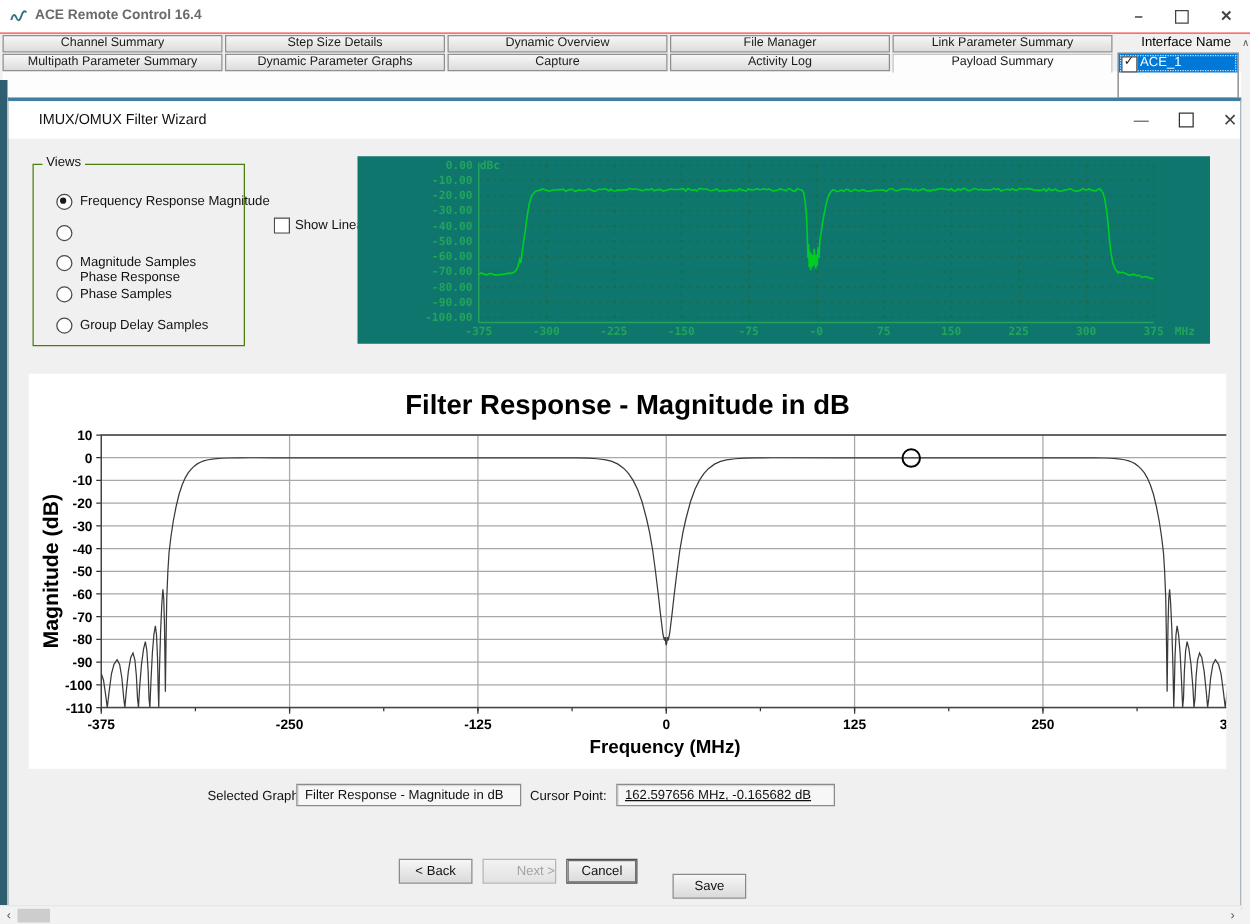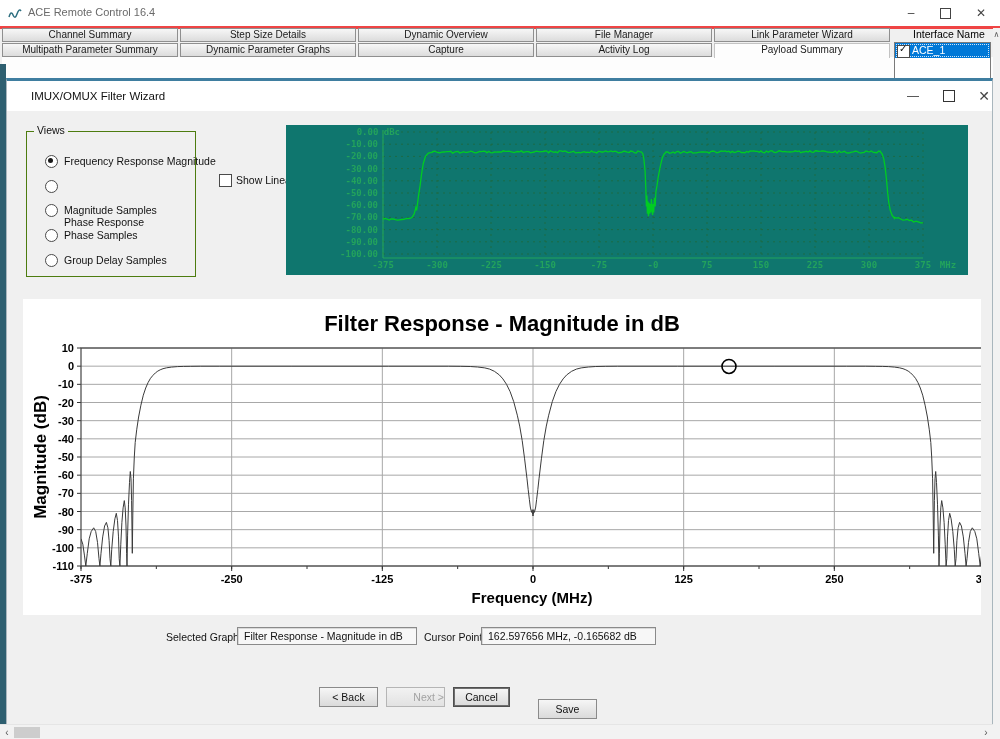--- a/index.html
+++ b/index.html
@@ -1,19 +1,19 @@
 <!DOCTYPE html>
 <html><head>
 <meta charset="utf-8">
 <style>
   html,body{margin:0;padding:0;}
   body{width:1000px;height:739px;position:relative;overflow:hidden;background:#f0f0f0;
        font-family:"Liberation Sans",sans-serif;-webkit-font-smoothing:antialiased;}
   .abs{position:absolute;}
-  .titlebar{background:#fff;border-bottom:3px solid #ef4444;}
+  .titlebar{background:#fff;border-bottom:1px solid #ef4444;font-weight:bold;}
   .title-text{font-size:11px;color:#6a6a6a;}
   .winbtn{font-size:12px;color:#444;text-align:center;width:30px;height:22px;line-height:22px;}
   .tabbtn{background:linear-gradient(#f7f7f7,#dcdcdc);border:1px solid #8f8f8f;
           font-size:10px;color:#1a1a1a;text-align:center;line-height:12px;height:12px;}
   .tabbtn.sel{background:#fdfdfd;border-color:#c3c3c3;border-bottom:none;height:14px;}
   .panel-label{font-size:10.5px;color:#000;}
   .dlg{background:#f0f0f0;border:1px solid #a9b6bd;border-top:3px solid #3f7ea0;}
   .dlg-title{font-size:11.5px;color:#111;}
   .groupbox{border:1px solid #4d7c0f;}
   .groupbox-label{font-size:10.5px;color:#111;background:#f0f0f0;padding:0 3px;}
@@ -50,21 +50,21 @@
 </div>
 
 <div class="abs" style="left:2px;top:57px;width:991px;height:22px;background:#fdfdfd;"></div>
 
 <div class="abs" style="left:0;top:64px;width:6px;height:660px;background:#2e5f70;"></div>
 
 <div class="abs tabbtn" style="left:2px;top:28px;width:174px;">Channel Summary</div>
 <div class="abs tabbtn" style="left:180px;top:28px;width:174px;">Step Size Details</div>
 <div class="abs tabbtn" style="left:358px;top:28px;width:174px;">Dynamic Overview</div>
 <div class="abs tabbtn" style="left:536px;top:28px;width:174px;">File Manager</div>
-<div class="abs tabbtn" style="left:714px;top:28px;width:174px;">Link Parameter Wizard</div>
+<div class="abs tabbtn" style="left:714px;top:28px;width:174px;">Link Parameter Summary</div>
 
 <div class="abs tabbtn" style="left:2px;top:43px;width:174px;">Multipath Parameter Summary</div>
 <div class="abs tabbtn" style="left:180px;top:43px;width:174px;">Dynamic Parameter Graphs</div>
 <div class="abs tabbtn" style="left:358px;top:43px;width:174px;">Capture</div>
 <div class="abs tabbtn" style="left:536px;top:43px;width:174px;">Activity Log</div>
 <div class="abs tabbtn sel" style="left:714px;top:43px;width:174px;">Payload Summary</div>
 
 <div class="abs panel-label" style="left:913px;top:28px;">Interface Name</div>
 <div class="abs" style="left:894px;top:42px;width:95px;height:35px;background:#fff;border:1px solid #7a7a7a;">
   <div class="abs" style="left:0;top:0;width:95px;height:15px;background:#0078d7;outline:1px dotted #cfe4f7;outline-offset:-2px;">
@@ -255,21 +255,21 @@
         <line x1="962" y1="267" x2="962" y2="270" stroke="#333" stroke-width="1"></line>
         <rect x="58" y="49" width="904" height="218" fill="none" stroke="#444" stroke-width="1.2"></rect>
         <polyline points="58.0,239.8 59.8,245.2 61.4,256.1 62.8,267.0 64.3,254.3 66.2,239.8 68.2,232.5 70.7,228.8 72.7,232.5 74.5,243.4 76.0,259.7 76.9,267.0 78.0,254.3 79.7,237.9 81.6,227.0 83.4,223.4 84.9,228.8 86.1,241.6 87.0,259.7 87.8,267.0 88.7,250.7 90.2,232.5 91.9,219.8 93.3,214.3 94.5,221.6 95.5,237.9 96.2,259.7 96.9,267.0 97.8,245.2 98.9,223.4 100.1,208.9 101.3,201.6 102.2,208.9 103.0,227.0 103.6,254.3 104.0,267.0 104.6,236.1 105.5,205.2 106.5,183.4 107.3,172.5 108.0,179.8 108.6,201.6 109.0,230.7 109.3,254.3 109.8,216.1 110.4,179.8 111.3,158.0 112.2,143.5 113.7,130.8 115.6,118.0 117.9,106.2 120.3,96.2 122.7,89.0 125.1,83.5 127.5,79.3 130.0,76.3 132.4,73.9 134.8,72.1 137.2,70.8 140.0,69.7 143.6,68.8 148.4,68.1 154.4,67.6 160.5,67.4 167.7,67.3 177.3,67.2 196.6,67.2 268.9,67.2 365.4,67.2 425.6,67.2 437.7,67.3 447.3,67.5 454.6,68.0 461.8,68.9 466.6,70.1 471.4,72.3 476.3,75.9 479.9,79.9 483.5,85.3 487.1,92.6 490.7,102.6 494.3,116.2 496.7,127.1 499.2,141.6 501.6,159.8 504.0,179.8 505.2,190.7 506.4,200.7 507.3,208.0 508.1,211.6 508.7,213.4 509.2,210.7 509.6,215.2 510.0,217.0 510.4,215.2 510.8,210.7 511.3,213.4 511.9,211.6 512.7,208.0 513.6,200.7 514.8,190.7 516.0,179.8 518.4,159.8 520.8,141.6 523.3,127.1 525.7,116.2 529.3,102.6 532.9,92.6 536.5,85.3 540.1,79.9 543.7,75.9 548.6,72.3 553.4,70.1 558.2,68.9 565.4,68.0 572.7,67.5 582.3,67.3 594.4,67.2 654.6,67.2 751.1,67.2 823.4,67.2 842.7,67.2 852.3,67.3 859.5,67.4 865.6,67.6 871.6,68.1 876.4,68.8 880.0,69.7 882.8,70.8 885.2,72.1 887.6,73.9 890.0,76.3 892.5,79.3 894.9,83.5 897.3,89.0 899.7,96.2 902.1,106.2 904.4,118.0 906.3,130.8 907.8,143.5 908.7,158.0 909.6,179.8 910.2,216.1 910.7,254.3 911.0,230.7 911.4,201.6 912.0,179.8 912.7,172.5 913.5,183.4 914.5,205.2 915.4,236.1 916.0,267.0 916.4,254.3 917.0,227.0 917.8,208.9 918.7,201.6 919.9,208.9 921.1,223.4 922.2,245.2 923.1,267.0 923.8,259.7 924.5,237.9 925.5,221.6 926.7,214.3 928.1,219.8 929.8,232.5 931.3,250.7 932.2,267.0 933.0,259.7 933.9,241.6 935.1,228.8 936.6,223.4 938.4,227.0 940.3,237.9 942.0,254.3 943.1,267.0 944.0,259.7 945.5,243.4 947.3,232.5 949.3,228.8 951.8,232.5 953.8,239.8 955.7,254.3 957.2,267.0 958.6,256.1 960.2,245.2 962.0,239.8" fill="none" stroke="#3a3a3a" stroke-width="1" clip-path="url(#fpc)"></polyline>
         <circle cx="705.9843746986668" cy="67.46765563333334" r="7" fill="none" stroke="#000" stroke-width="1.6"></circle>
       </svg>
   </div>
 
   <div class="abs ctl-label" style="left:159px;top:550px;">Selected Graph:</div>
   <div class="abs sunken" style="left:230px;top:546px;width:166px;height:16px;">Filter Response - Magnitude in dB</div>
   <div class="abs ctl-label" style="left:417px;top:550px;">Cursor Point:</div>
-  <div class="abs sunken" style="left:474px;top:546px;width:161px;height:16px;">162.597656 MHz, -0.165682 dB</div>
+  <div class="abs sunken" style="left:486px;top:546px;width:161px;height:16px;text-decoration:underline;">162.597656 MHz, -0.165682 dB</div>
 
   <div class="abs btn" style="left:312px;top:606px;width:57px;height:18px;">&lt; Back</div>
   <div class="abs btn disabled" style="left:379px;top:606px;width:57px;height:18px;text-align:right;">Next &gt;</div>
   <div class="abs btn default" style="left:446px;top:606px;width:55px;height:18px;">Cancel</div>
   <div class="abs btn" style="left:511px;top:618px;width:57px;height:18px;margin-left:20px;">Save</div>
 </div>
 
 <div class="abs scroll" style="left:0;top:724px;width:993px;height:15px;border-top:1px solid #e5e5e5;">
   <span class="abs scroll-arrow" style="left:2px;top:1px;width:10px;">‹</span>
   <span class="abs" style="left:14px;top:2px;width:26px;height:11px;background:#cdcdcd;"></span>

